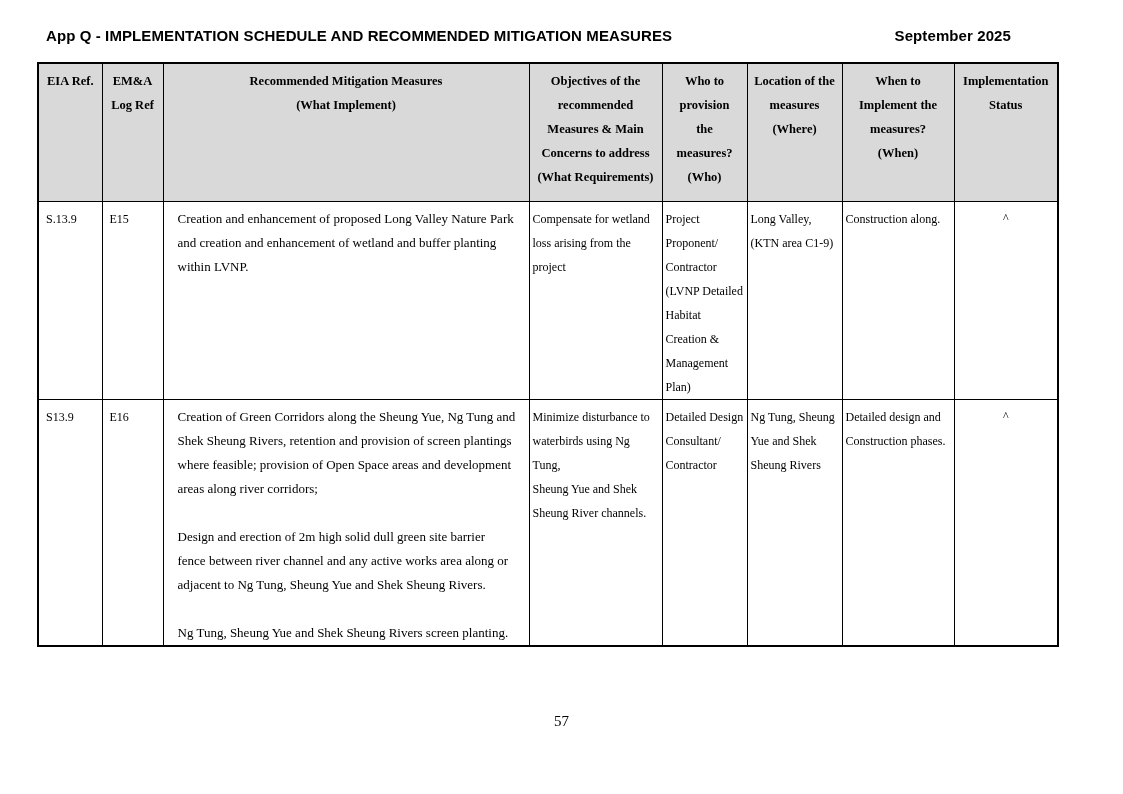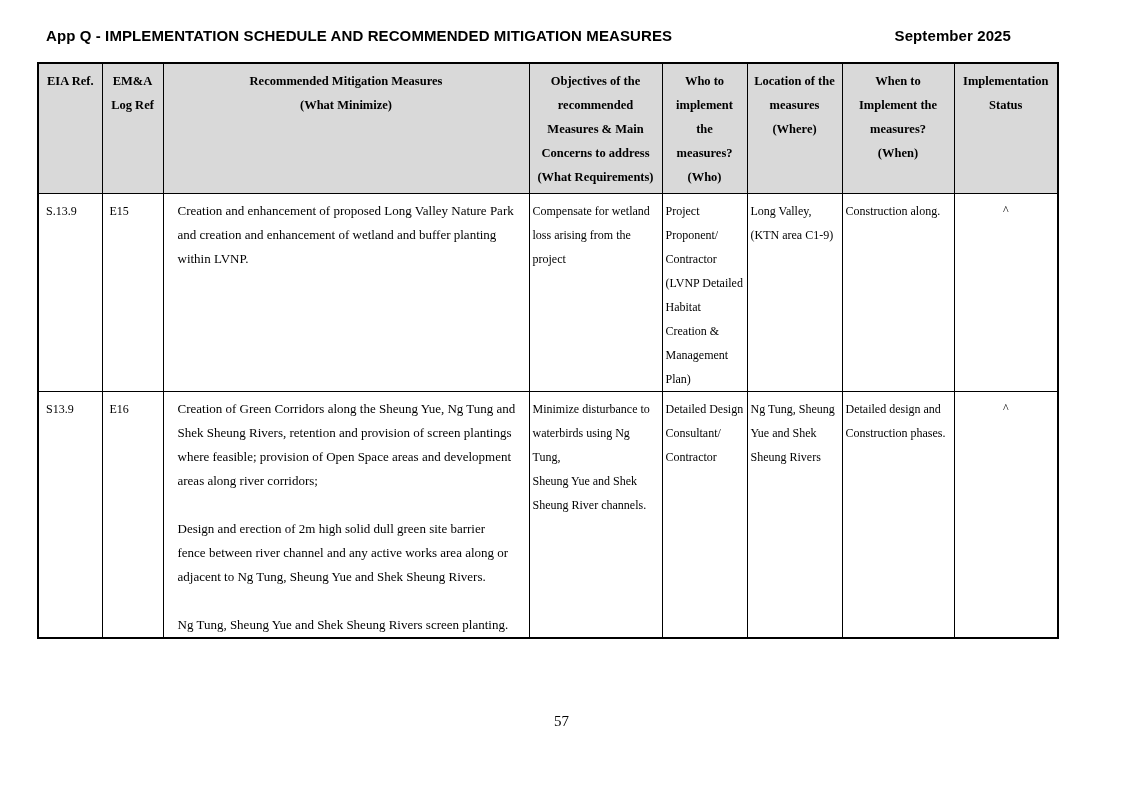--- a/index.html
+++ b/index.html
@@ -35,21 +35,21 @@
     border:1px solid var(--border);
     vertical-align:top;
     line-height:24px;
     white-space:pre-wrap;
     overflow:hidden;
   }
   table.schedule thead th{
     background:var(--header-bg);
     font-weight:bold;
     text-align:center;
-    padding:5px 2px 4px 2px;
+    padding:5px 2px 12px 2px;
     height:121px;
     font-size:12.5px;
   }
   tr.data-row-1 td{height:193px;}
   tr.data-row-2 td{height:240px;}
   td.cell-ref{
     text-align:left;padding:5px 2px 0 7px;font-size:12px;
   }
   td.cell-measures{
     text-align:left;padding:5px 8px 0 14px;font-size:13px;
@@ -84,28 +84,28 @@
       <col style="width:95px">
       <col style="width:112px">
       <col style="width:104px">
   </colgroup>
   <thead>
     <tr>
       <th>EIA Ref.</th>
       <th>EM&amp;A
 Log Ref</th>
       <th>Recommended Mitigation Measures
-(What Minimize)</th>
+(What Implement)</th>
       <th>Objectives of the
 recommended
 Measures &amp; Main
 Concerns to address
 (What Requirements)</th>
       <th>Who to
-implement
+provision
 the
 measures?
 (Who)</th>
       <th>Location of the
 measures
 (Where)</th>
       <th>When to
 Implement the
 measures?
 (When)</th>

